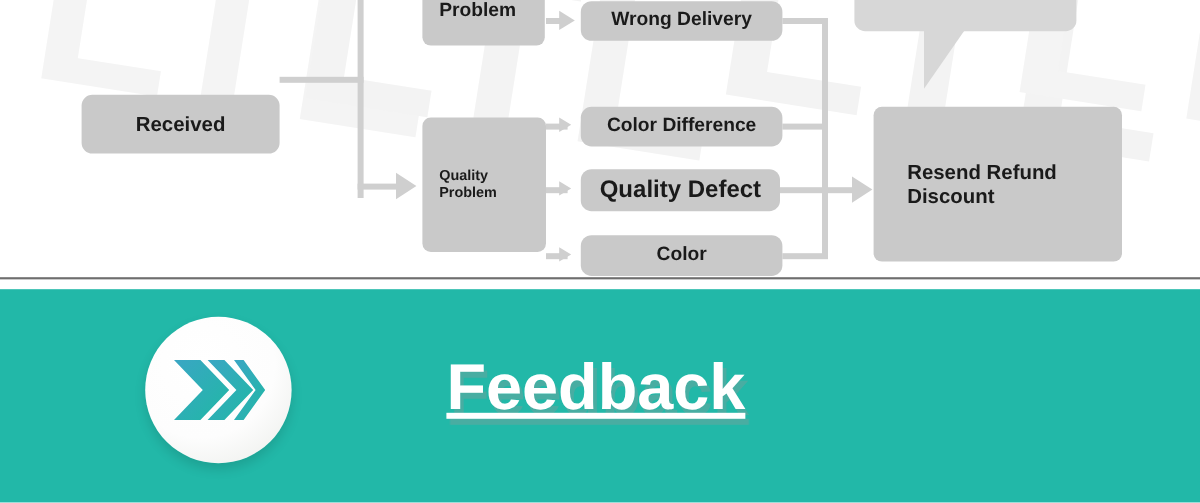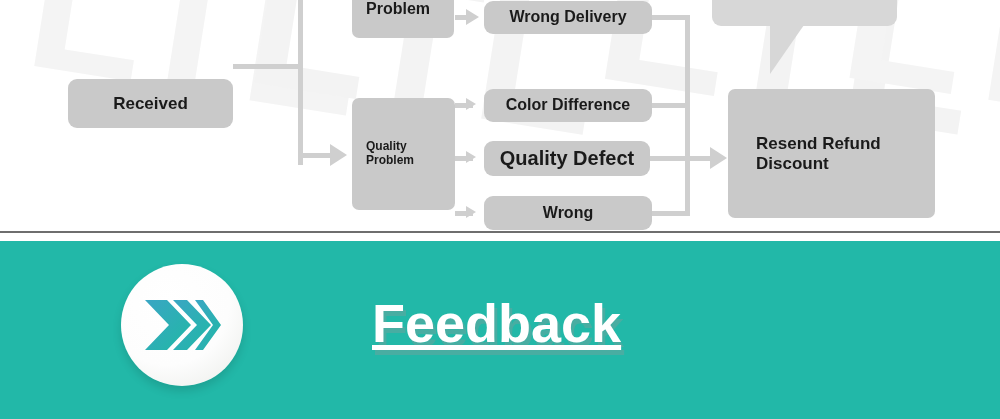--- a/index.html
+++ b/index.html
@@ -234,21 +234,21 @@
 
     <div class="node pill" id="node-color">
       <span style="white-space: pre-line;">Color Difference</span>
     </div>
 
     <div class="node pill" id="node-defect">
       <span style="white-space: pre-line;">Quality Defect</span>
     </div>
 
     <div class="node pill" id="node-damage">
-      <span style="white-space: pre-line;">Wrong</span>
+      <span style="white-space: pre-line;">Color</span>
     </div>
 
     <div class="node left-text" id="node-resend">
       <span style="white-space: pre-line;">Resend Refund
 Discount</span>
     </div>
 
   </div>
 
   <div id="separator"></div>

